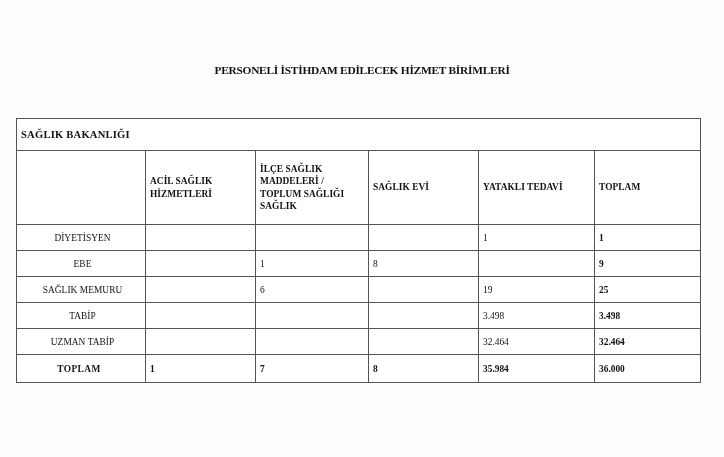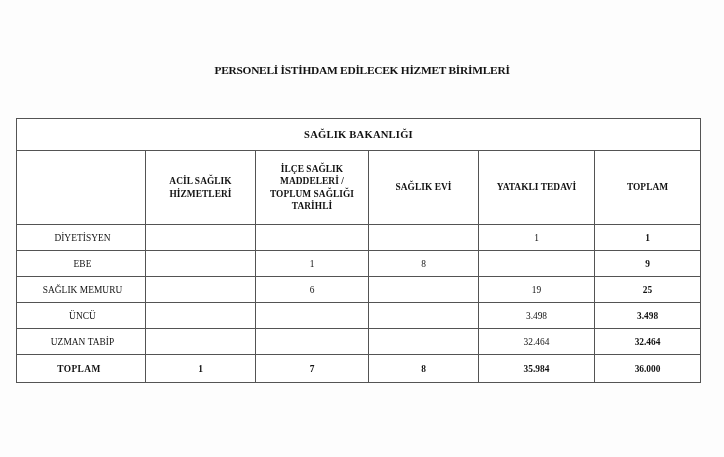--- a/index.html
+++ b/index.html
@@ -59,21 +59,21 @@
     table-layout: fixed;
     width: 684px;
     background: #ffffff;
   }
   table.listing td,
   table.listing th {
     border: 1px solid #545454;
     padding: 0 4px;
     font-size: 9.4px;
     vertical-align: middle;
-    text-align: center;
+    text-align: left;
     font-weight: normal;
     box-sizing: border-box;
   }
 
   
   col.c-label  { width: 129px; }
   col.c-acil   { width: 110px; }
   col.c-ilce   { width: 113px; }
   col.c-evi    { width: 110px; }
   col.c-yatak  { width: 116px; }
@@ -145,21 +145,21 @@
         <tr class="colhead-row">
           <th></th>
           <th>
             <div>ACİL SAĞLIK</div>
             <div>HİZMETLERİ</div>
           </th>
           <th>
             <div>İLÇE SAĞLIK</div>
             <div>MADDELERİ /</div>
             <div>TOPLUM SAĞLIĞI</div>
-            <div>TARİHLİ</div>
+            <div>SAĞLIK</div>
           </th>
           <th>SAĞLIK EVİ</th>
           <th>YATAKLI TEDAVİ</th>
           <th>TOPLAM</th>
         </tr>
       </thead>
 
       <tbody>
         <tr class="data-row">
           <td class="rowlabel">DİYETİSYEN</td>
@@ -179,21 +179,21 @@
         </tr>
         <tr class="data-row">
           <td class="rowlabel">SAĞLIK MEMURU</td>
           <td class="col-acil"></td>
           <td class="col-ilce">6</td>
           <td class="col-evi"></td>
           <td class="col-yatakli">19</td>
           <td class="col-toplam">25</td>
         </tr>
         <tr class="data-row">
-          <td class="rowlabel">ÜNCÜ</td>
+          <td class="rowlabel">TABİP</td>
           <td class="col-acil"></td>
           <td class="col-ilce"></td>
           <td class="col-evi"></td>
           <td class="col-yatakli">3.498</td>
           <td class="col-toplam">3.498</td>
         </tr>
         <tr class="data-row">
           <td class="rowlabel">UZMAN TABİP</td>
           <td class="col-acil"></td>
           <td class="col-ilce"></td>

